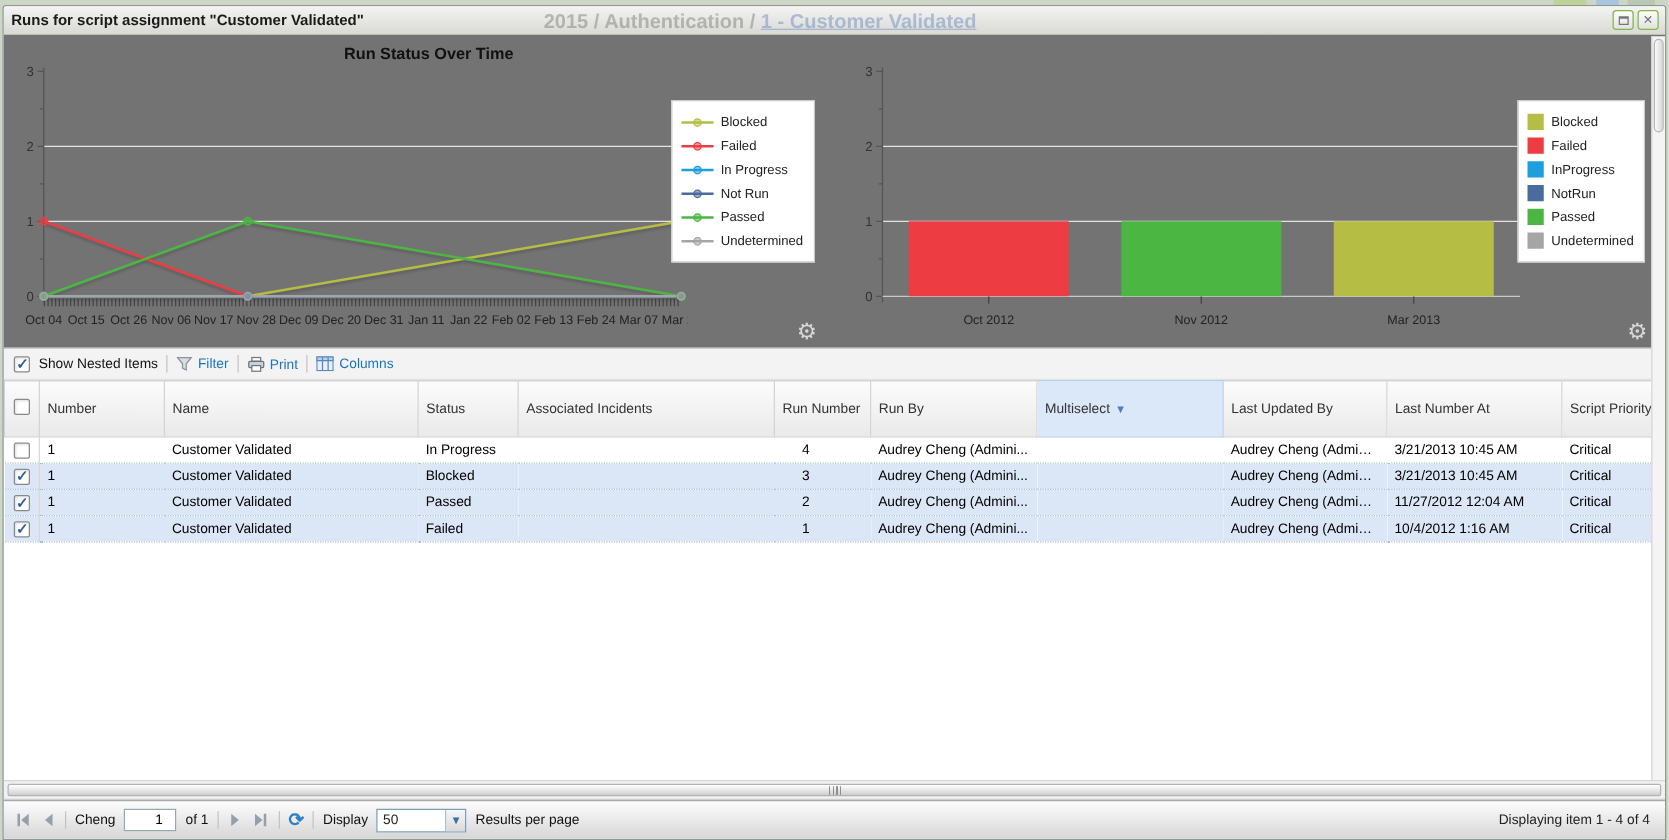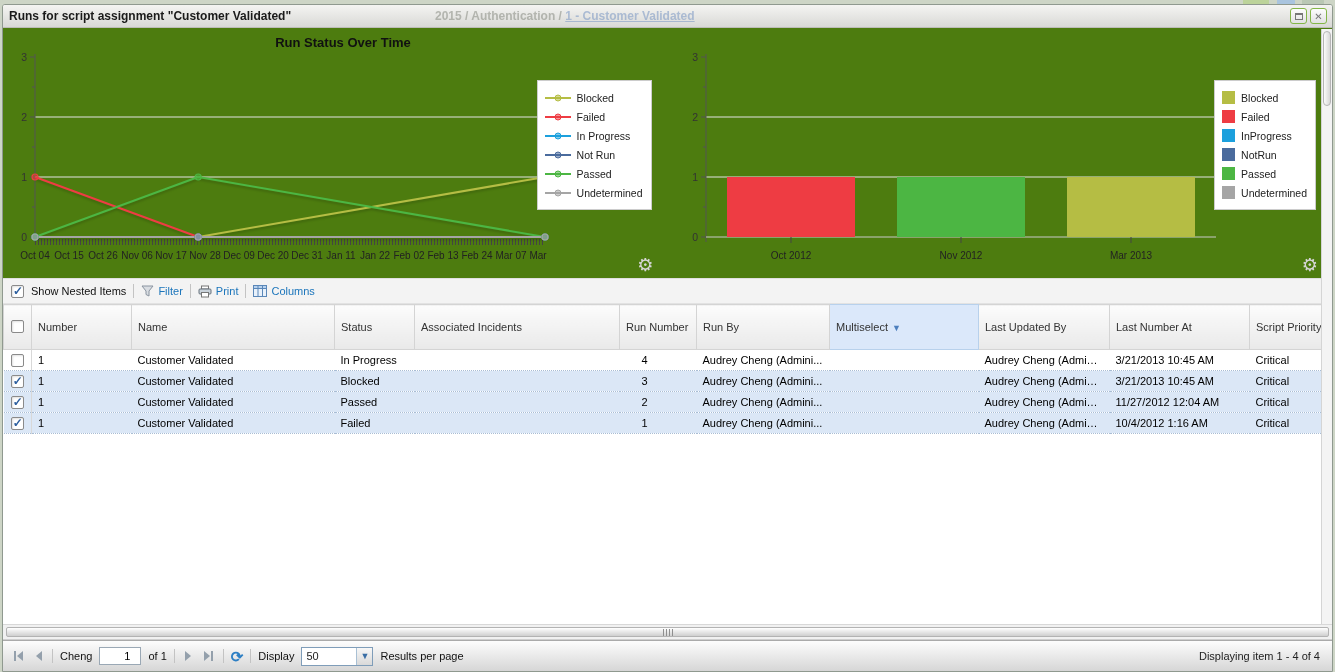--- a/index.html
+++ b/index.html
@@ -12,51 +12,51 @@
   .page-strip .frag { position:absolute; top:0; height:4px; }
 
   
   .dialog { position:absolute; top:4px; left:2px; right:2px; bottom:0;
     background:#fff; border:1px solid #8f998f; border-radius:3px 3px 0 0;
     display:flex; flex-direction:column; overflow:hidden; }
 
   .titlebar { height:23px; flex:0 0 23px; background:linear-gradient(#f4f4f2,#d9d9d6);
     border-bottom:1px solid #bdbdb8; position:relative; display:flex; align-items:center; padding:0 6px; }
   .titlebar .title { font-weight:bold; font-size:12px; color:#1a1a1a; white-space:nowrap; }
-  .bg-crumb { position:absolute; left:432px; top:4px; font-weight:bold; font-size:12px;
+  .bg-crumb { position:absolute; left:432px; top:4px; font-weight:bold; font-size:16px;
     color:rgba(125,130,120,.5); white-space:nowrap; }
   .bg-crumb .crumb-link { color:rgba(120,150,195,.55); text-decoration:underline; }
   .winbtns { position:absolute; right:5px; top:3px; display:flex; gap:3px; }
   .winbtn { width:17px; height:16px; border:1px solid #84b648; border-radius:3px;
     background:linear-gradient(#fdfdfd,#e2e2e2); color:#777; font-size:10px;
     display:flex; align-items:center; justify-content:center; cursor:pointer; }
   .max-glyph { width:8px; height:7px; border:1px solid #777; border-top-width:2px; display:block; }
 
   
-  .charts-row { flex:0 0 250px; display:flex; border-bottom:1px solid #e0e0e0; position:relative; background:#4d7c0f; }
+  .charts-row { flex:0 0 250px; display:flex; border-bottom:1px solid #e0e0e0; position:relative; background:#737373; }
   .chart { position:relative; width:50%; height:250px; }
   .chart-title { position:absolute; left:60px; width:560px; top:7px; text-align:center;
     font-weight:bold; font-size:13px; color:#111; }
   .chart svg.plot { position:absolute; top:4px; left:2px; }
   .chart.right svg.plot { left:8px; }
   svg .tick { font:10.5px "Liberation Sans", sans-serif; fill:#333; }
   svg .xlab { font:10px "Liberation Sans", sans-serif; fill:#222; }
   .legend { position:absolute; top:52px; right:16px; background:#fff;
     border:1px solid #ccc; padding:7px 8px 7px 7px; }
   .legend .li { display:flex; align-items:center; gap:6px; height:19px; white-space:nowrap; }
   .legend .li span.lab { font-size:10.5px; color:#222; }
   .legend .sq { width:13px; height:13px; display:inline-block; }
   .gear { position:absolute; right:14px; bottom:2px; font-size:18px; color:#d6d6d6; cursor:pointer; }
 
   
   .toolbar { flex:0 0 25px; background:#f3f3f3; border-bottom:1px solid #e2e2e2;
     display:flex; align-items:center; padding:0 8px; gap:7px; }
   .exportbar { flex:0 0 28px; background:#f7f7f7; border-bottom:1px solid #e2e2e2;
     display:flex; align-items:center; padding:0 8px; gap:7px; }
-  .tbtn { display:flex; align-items:center; gap:4px; color:#1b75bb; cursor:pointer; }
+  .tbtn { display:flex; align-items:flex-end; gap:4px; color:#1b75bb; cursor:pointer; }
   .tlabel { color:#111; }
   .vsep { width:1px; height:14px; background:#c3c3c3; display:inline-block; }
   .cb { width:13px; height:13px; border:1px solid #8a8a8a; border-radius:2px; background:#fff;
     box-shadow:inset 1px 1px 2px rgba(0,0,0,.12); position:relative; display:inline-block; cursor:pointer; }
   .cb.checked::after { content:"✓"; position:absolute; left:1px; top:-2px;
     font-size:12px; font-weight:bold; color:#2c5e9e; }
 
   
   .grid { flex:1 1 auto; overflow:hidden; background:#fff; }
   table { border-collapse:collapse; table-layout:fixed; width:1331px; }

